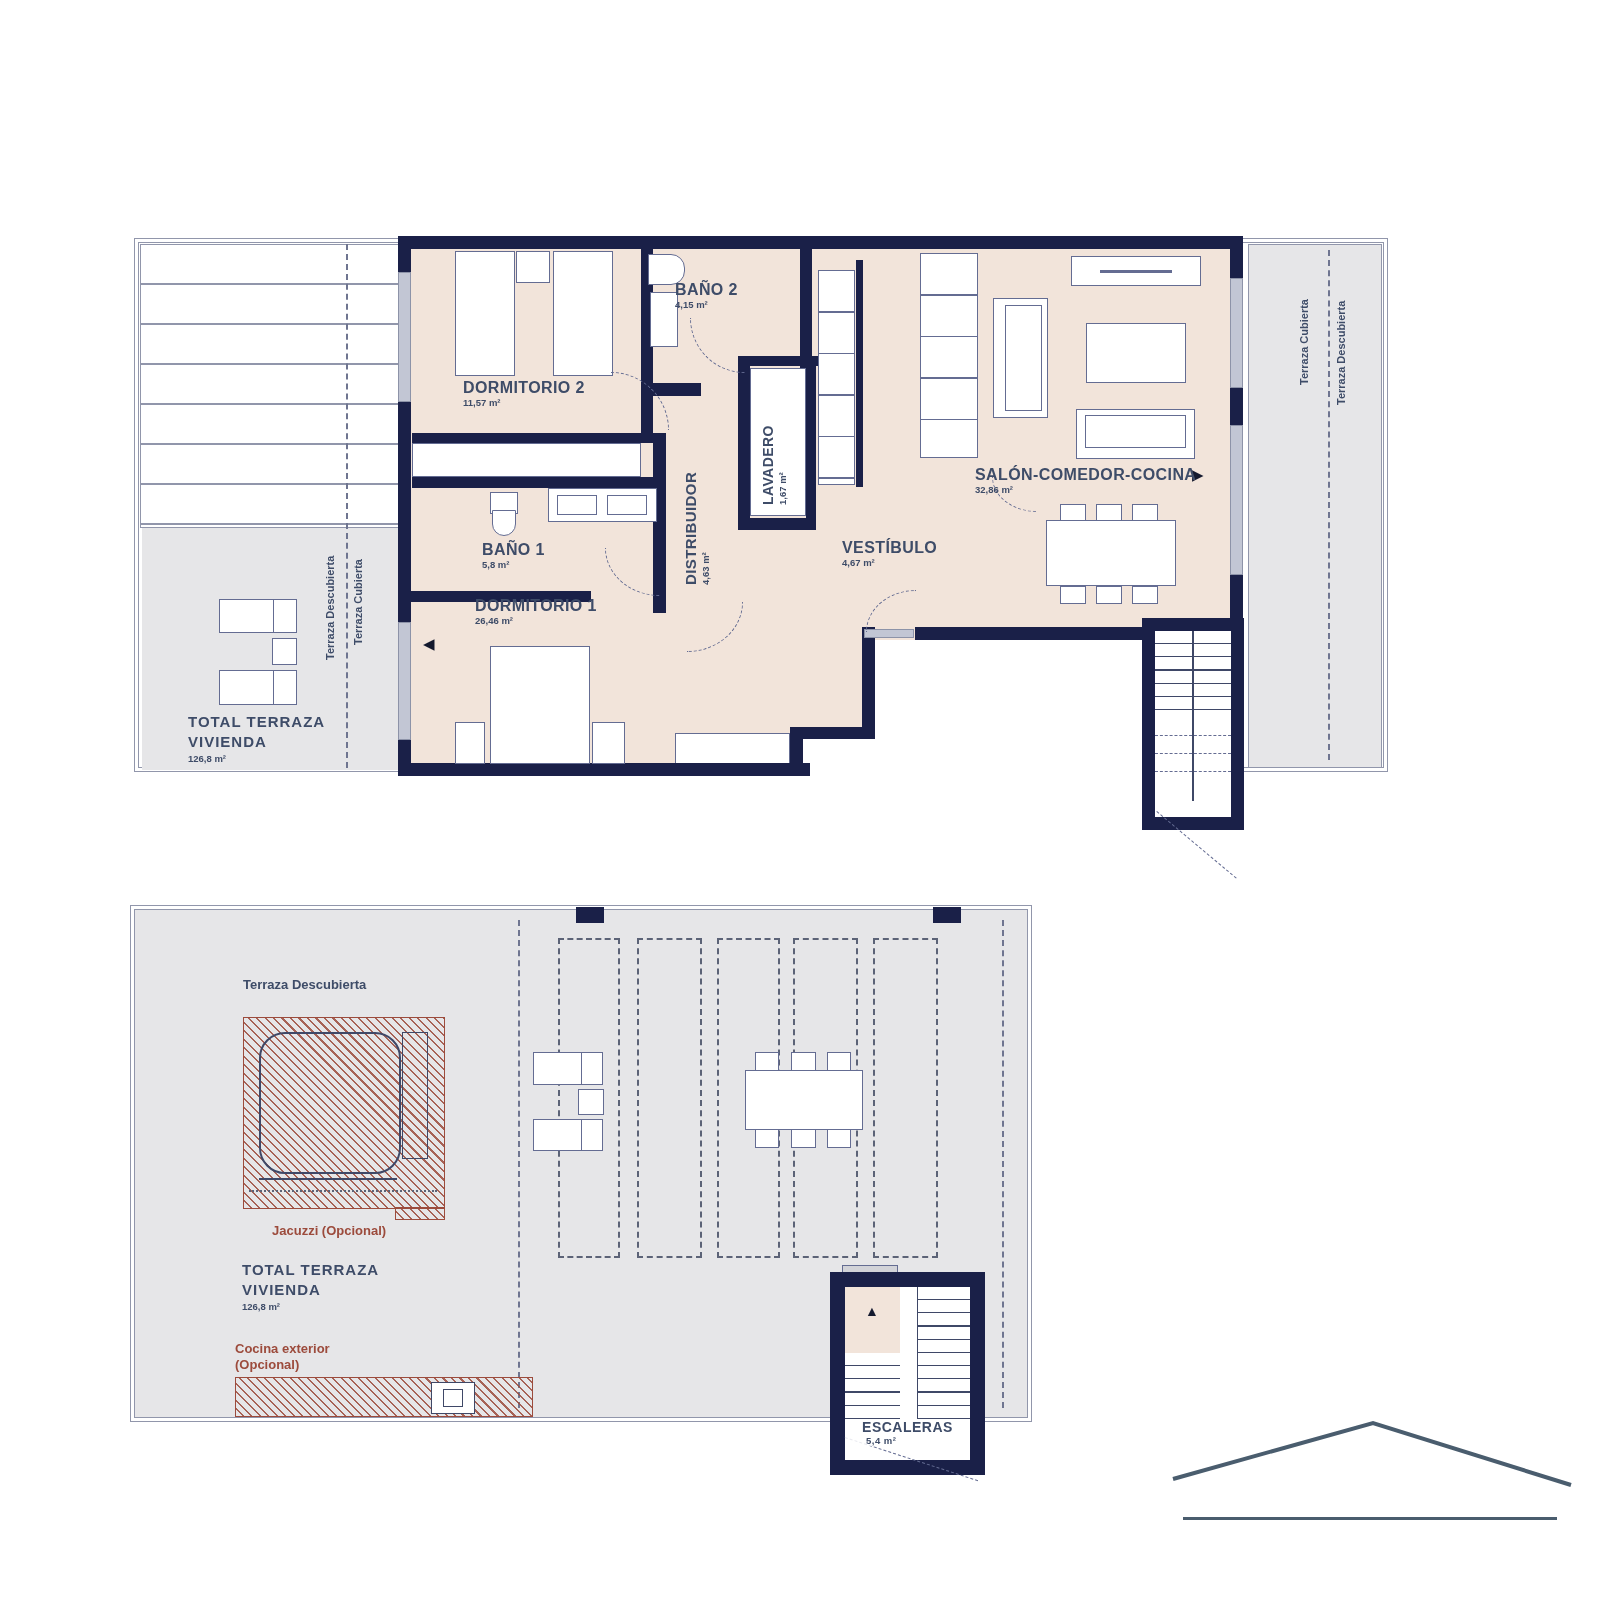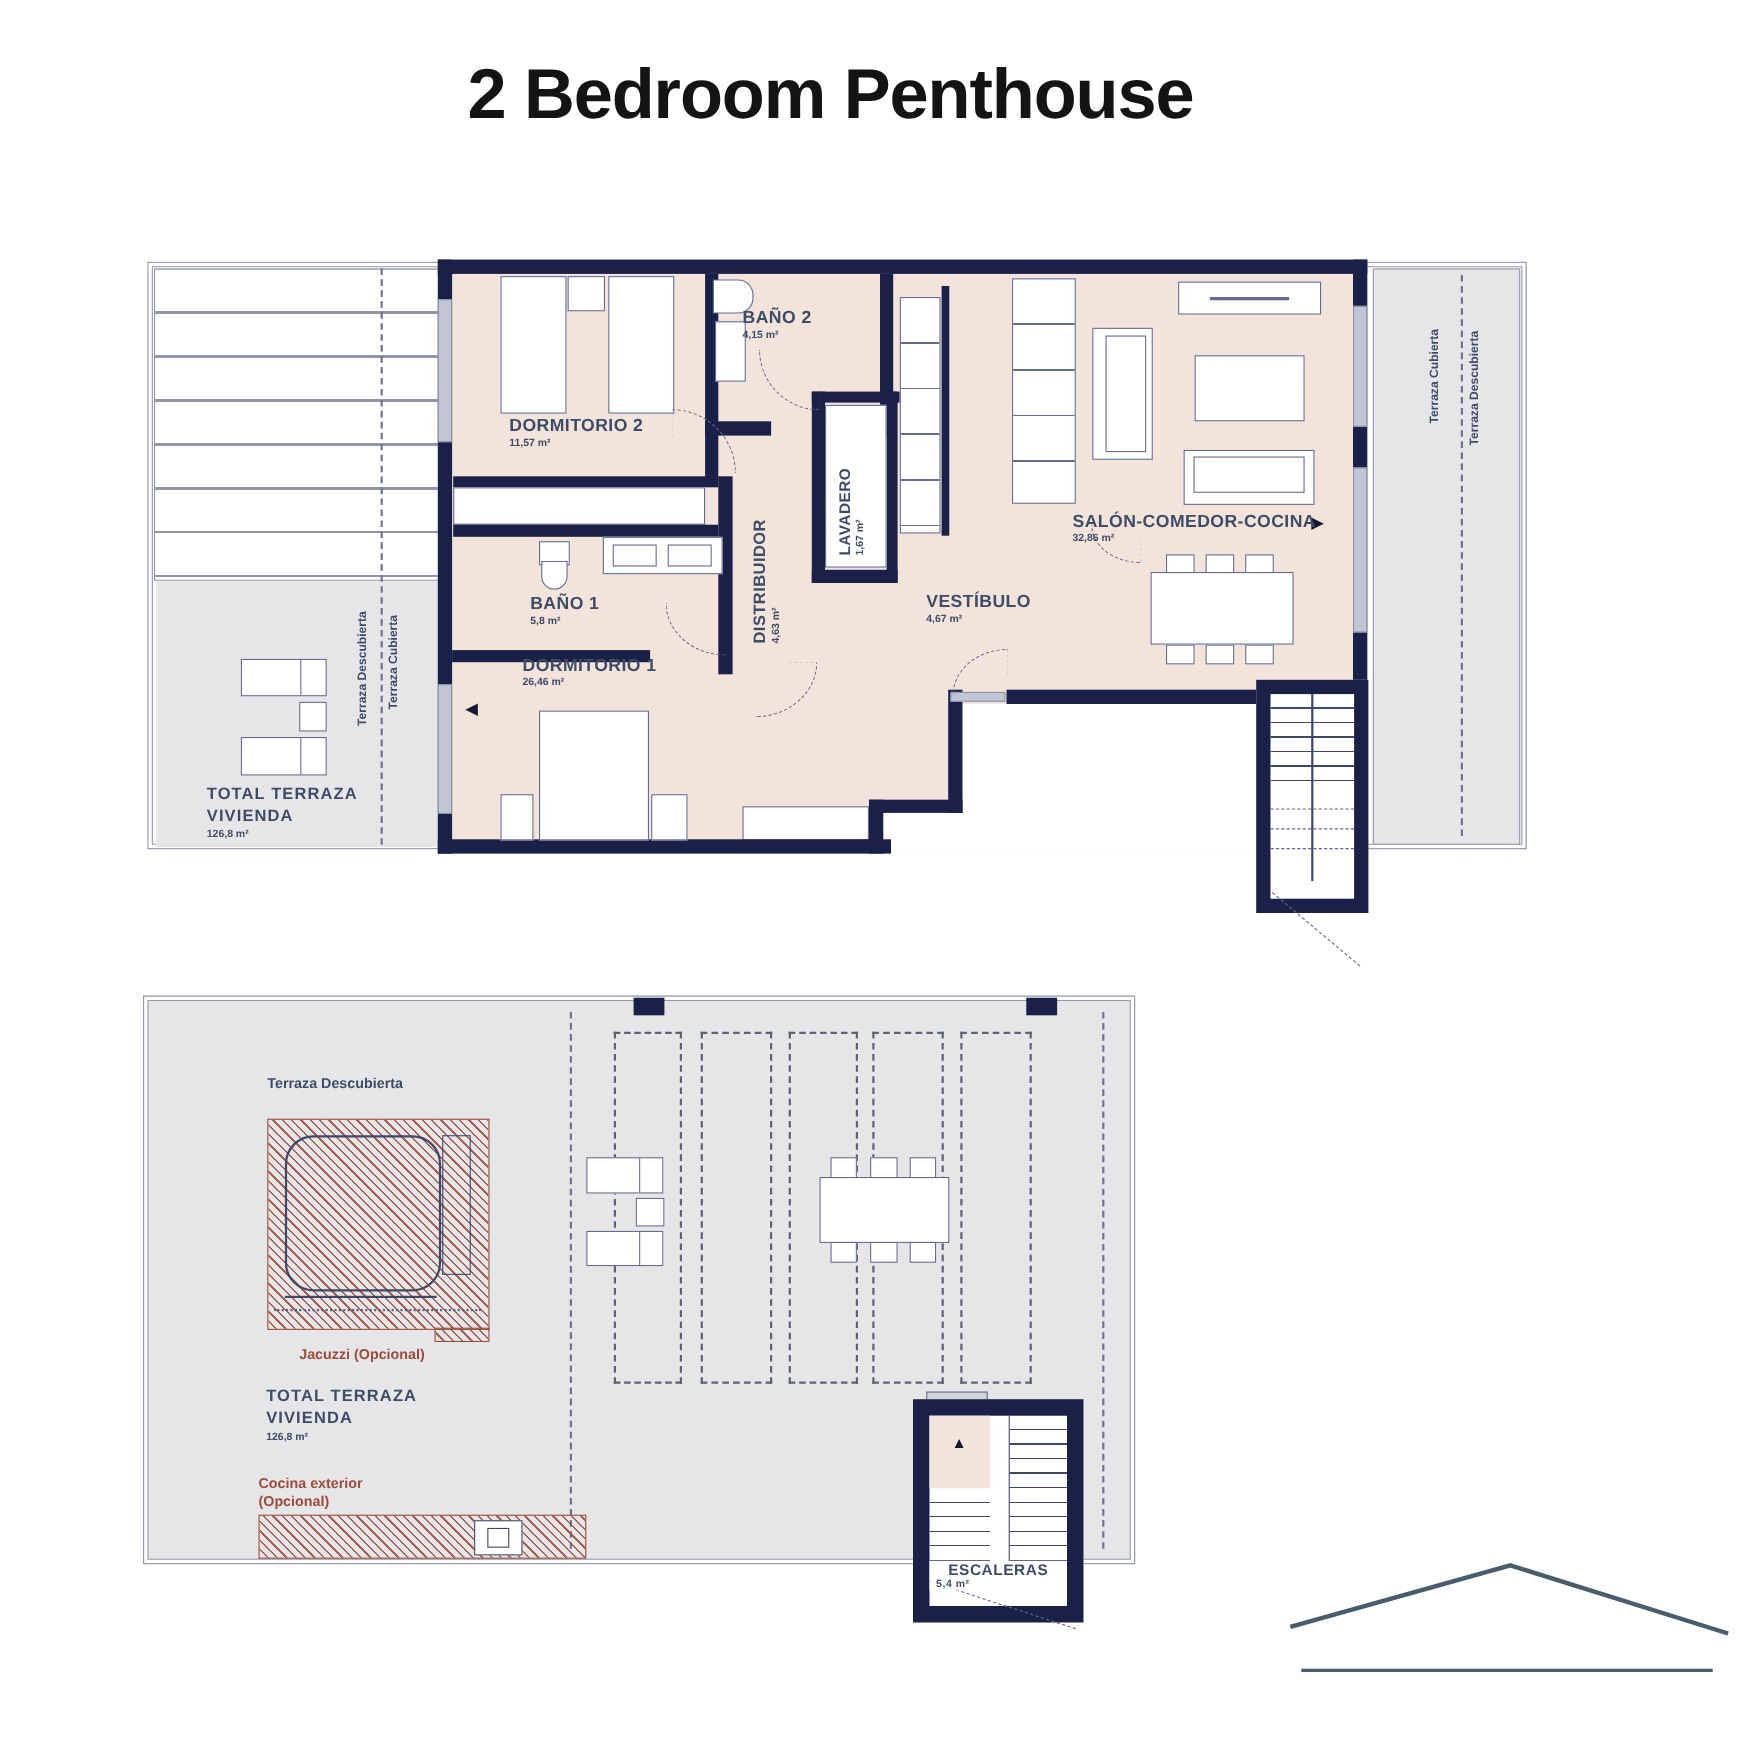--- a/index.html
+++ b/index.html
@@ -35,21 +35,20 @@
   
   .logo-name{position:absolute;left:0;top:52px;width:430px;text-align:center;font-size:40px;font-weight:400;letter-spacing:5px;color:#4a5d6e;font-family:"Liberation Sans",sans-serif;}
   .logo-rule{position:absolute;left:28px;top:102px;width:374px;height:3px;background:#4a5d6e;}
   .logo-type{position:absolute;left:0;top:110px;width:430px;text-align:center;font-size:56px;font-weight:400;letter-spacing:14px;color:#a6b4c1;font-family:"Liberation Serif",serif;}
 </style>
 </head>
 <body>
 
 <div class="page">
 
-  <div class="title">2 Bedroom Penthouse</div>
 
   <div class="abs" style="left:130px;top:230px;width:1262px;height:610px;">
 
     <div class="frame" style="left:4px;top:8px;width:1252px;height:532px;"></div>
 
     <div class="abs slats" style="left:10px;top:14px;width:262px;height:284px;background-color:#fff;border:1.5px solid #9196ab;box-sizing:border-box;"></div>
 
     <div class="terr" style="left:12px;top:298px;width:260px;height:242px;"></div>
 
     <div class="vdash" style="left:216px;top:14px;height:524px;"></div>
@@ -272,21 +271,21 @@
     <div class="abs" style="left:700px;top:367px;width:155px;height:203px;background:#fff;border:15px solid #1a2048;box-sizing:border-box;">
       <div class="abs" style="left:0;top:0;width:55px;height:66px;background:#f2e4da;">
         <div class="abs" style="left:20px;top:16px;font-size:14px;color:#14192e;">▲</div>
       </div>
       <div class="abs steps" style="left:72px;top:0;width:53px;height:132px;border-left:1.5px solid #3f4867;box-sizing:border-box;"></div>
       <div class="abs steps" style="left:0;top:66px;width:55px;height:66px;"></div>
       <div class="hdash" style="left:0;top:150px;width:140px;transform:rotate(18deg);transform-origin:0 0;"></div>
 
       <div class="abs" style="left:0;top:132px;width:125px;text-align:center;color:#3e4c68;font-weight:700;font-size:14px;letter-spacing:.5px;background:rgba(255,255,255,.85);">
         <span>ESCALERAS</span>
-        <span class="ar" style="display:block;font-size:9.5px;text-align:left;padding-left:6px;">5,4 m²</span>
+        <span class="ar" style="display:block;font-size:9.5px;text-align:left;padding-left:21px;">5,4 m²</span>
       </div>
     </div>
   </div>
 
   <div class="abs" style="left:1155px;top:1415px;width:430px;height:180px;">
     <svg width="430" height="78" viewBox="0 0 430 78" style="position:absolute;left:0;top:0;">
       <polyline points="18,64 218,8 416,70" fill="none" stroke="#4a5d6e" stroke-width="4"></polyline>
     </svg>
     <div class="logo-rule"></div>
   </div>

